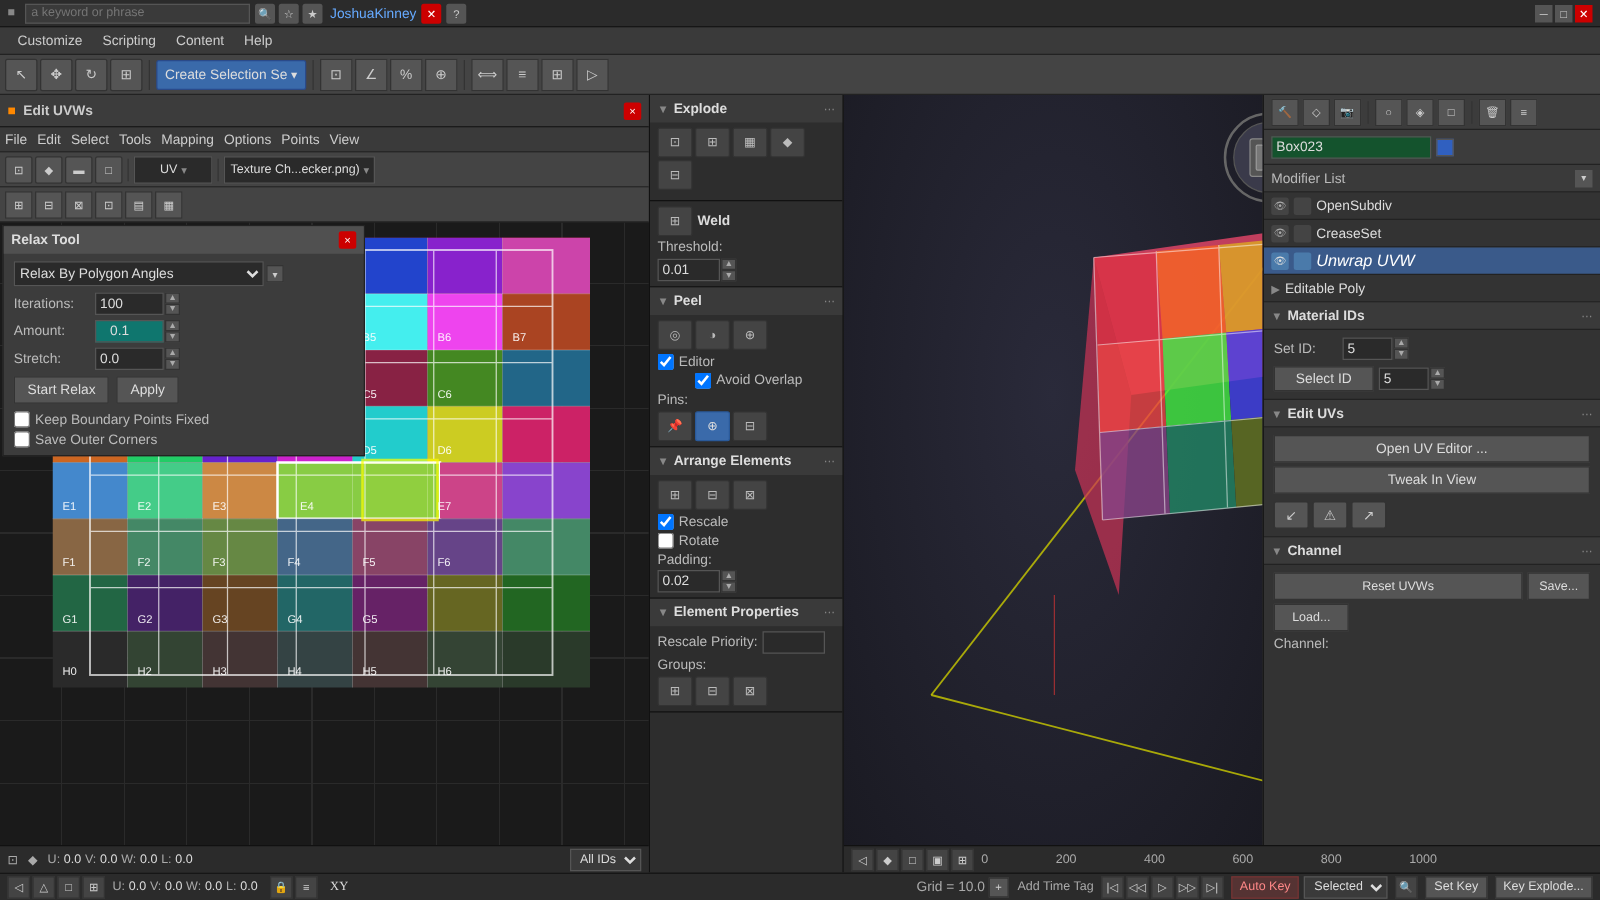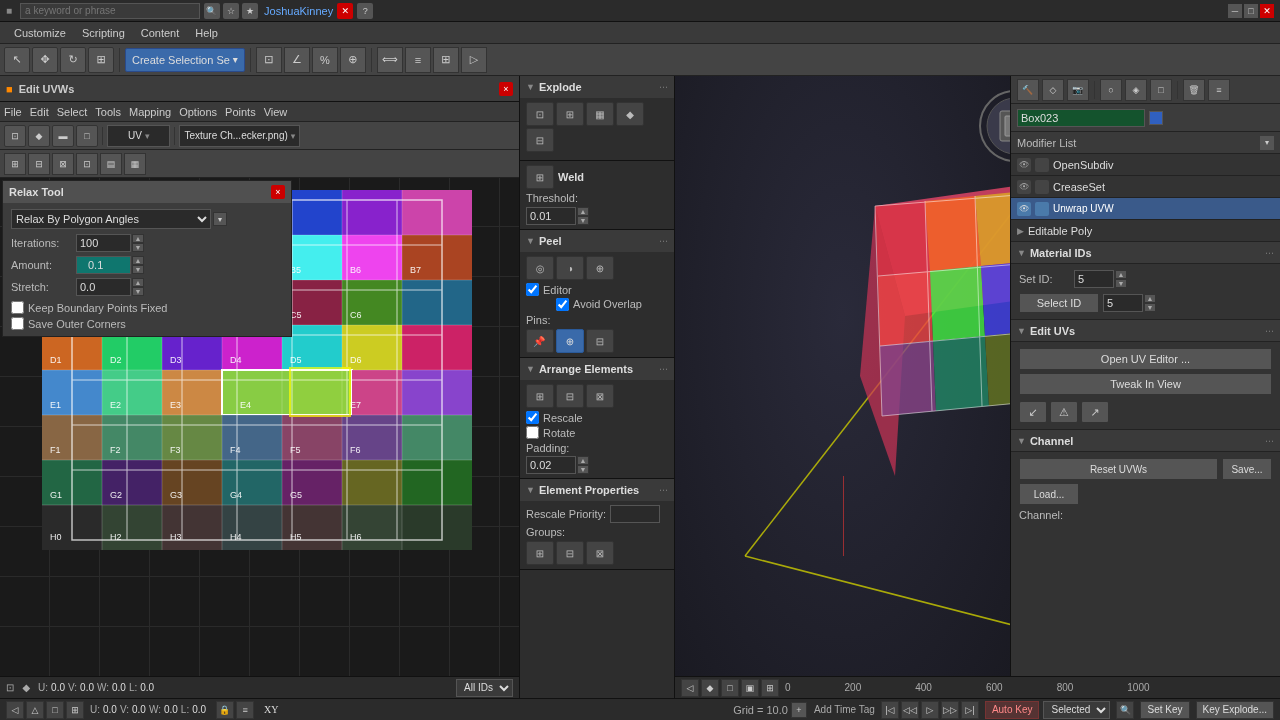--- a/index.html
+++ b/index.html
@@ -293,20 +293,24 @@
 
             <div style="display:flex;align-items:center;margin-bottom:5px;">
               <span style="width:65px;color:#bbb;font-size:11px;">Stretch:</span>
               <input type="text" style="width: 55px; height: 18px; background: rgb(42, 42, 42); border: 1px solid rgb(85, 85, 85); color: rgb(221, 221, 221); font-size: 11px; padding: 0px 3px;" value="0.0">
               <div style="display:flex;flex-direction:column;margin-left:1px;">
                 <div style="width:12px;height:9px;background:#555;border:1px solid #333;color:#aaa;font-size:7px;cursor:pointer;display:flex;align-items:center;justify-content:center;">▲</div>
                 <div style="width:12px;height:9px;background:#555;border:1px solid #333;color:#aaa;font-size:7px;cursor:pointer;display:flex;align-items:center;justify-content:center;">▼</div>
               </div>
             </div>
 
+            <div style="display:flex;gap:6px;margin:4px 0 6px 0;">
+              <button style="height:22px;background:#555;border:1px solid #333;color:#ddd;font-size:11px;cursor:pointer;padding:0 10px;">Start Relax</button>
+              <button style="height:22px;background:#555;border:1px solid #333;color:#ddd;font-size:11px;cursor:pointer;padding:0 10px;">Apply</button>
+            </div>
 
             <div style="display:flex;align-items:center;margin-bottom:3px;">
               <input type="checkbox" style="margin-right: 4px;">
               <label style="color:#bbb;font-size:11px;">Keep Boundary Points Fixed</label>
             </div>
             <div style="display:flex;align-items:center;">
               <input type="checkbox" style="margin-right: 4px;">
               <label style="color:#bbb;font-size:11px;">Save Outer Corners</label>
             </div>
           </div>
@@ -550,21 +554,21 @@
             <span style="color:#ddd;font-size:11px;flex:1;">OpenSubdiv</span>
           </div>
           <div style="height:22px;display:flex;align-items:center;padding:0 6px;border-bottom:1px solid #222;cursor:pointer;">
             <div style="width:14px;height:14px;background:#444;border-radius:2px;margin-right:4px;display:flex;align-items:center;justify-content:center;font-size:8px;color:#aaa;">👁</div>
             <div style="width:14px;height:14px;background:#444;border-radius:2px;margin-right:4px;"></div>
             <span style="color:#ddd;font-size:11px;flex:1;">CreaseSet</span>
           </div>
           <div style="height:22px;display:flex;align-items:center;padding:0 6px;border-bottom:1px solid #222;cursor:pointer;background:#3a5a8a;">
             <div style="width:14px;height:14px;background:#4a7aaa;border-radius:2px;margin-right:4px;display:flex;align-items:center;justify-content:center;font-size:8px;color:#ddd;">👁</div>
             <div style="width:14px;height:14px;background:#4a7aaa;border-radius:2px;margin-right:4px;"></div>
-            <span style="color:#fff;font-size:10px;flex:1;">Unwrap UVW</span>
+            <span style="color:#fff;font-size:13px;flex:1;font-style:italic;">Unwrap UVW</span>
           </div>
           <div style="height:22px;display:flex;align-items:center;padding:0 6px;border-bottom:1px solid #222;cursor:pointer;">
             <span style="color:#888;font-size:9px;margin-right:4px;">▶</span>
             <span style="color:#ddd;font-size:11px;flex:1;">Editable Poly</span>
           </div>
 
           <div style="height:22px; background:#3a3a3a; display:flex; align-items:center; padding:0 6px; border-bottom:1px solid #222; cursor:pointer;">
             <span style="color:#888;font-size:9px;margin-right:4px;">▼</span>
             <span style="color:#ddd;font-size:11px;font-weight:bold;flex:1;">Material IDs</span>
             <span style="color:#888;font-size:9px;cursor:pointer;">⋯</span>

